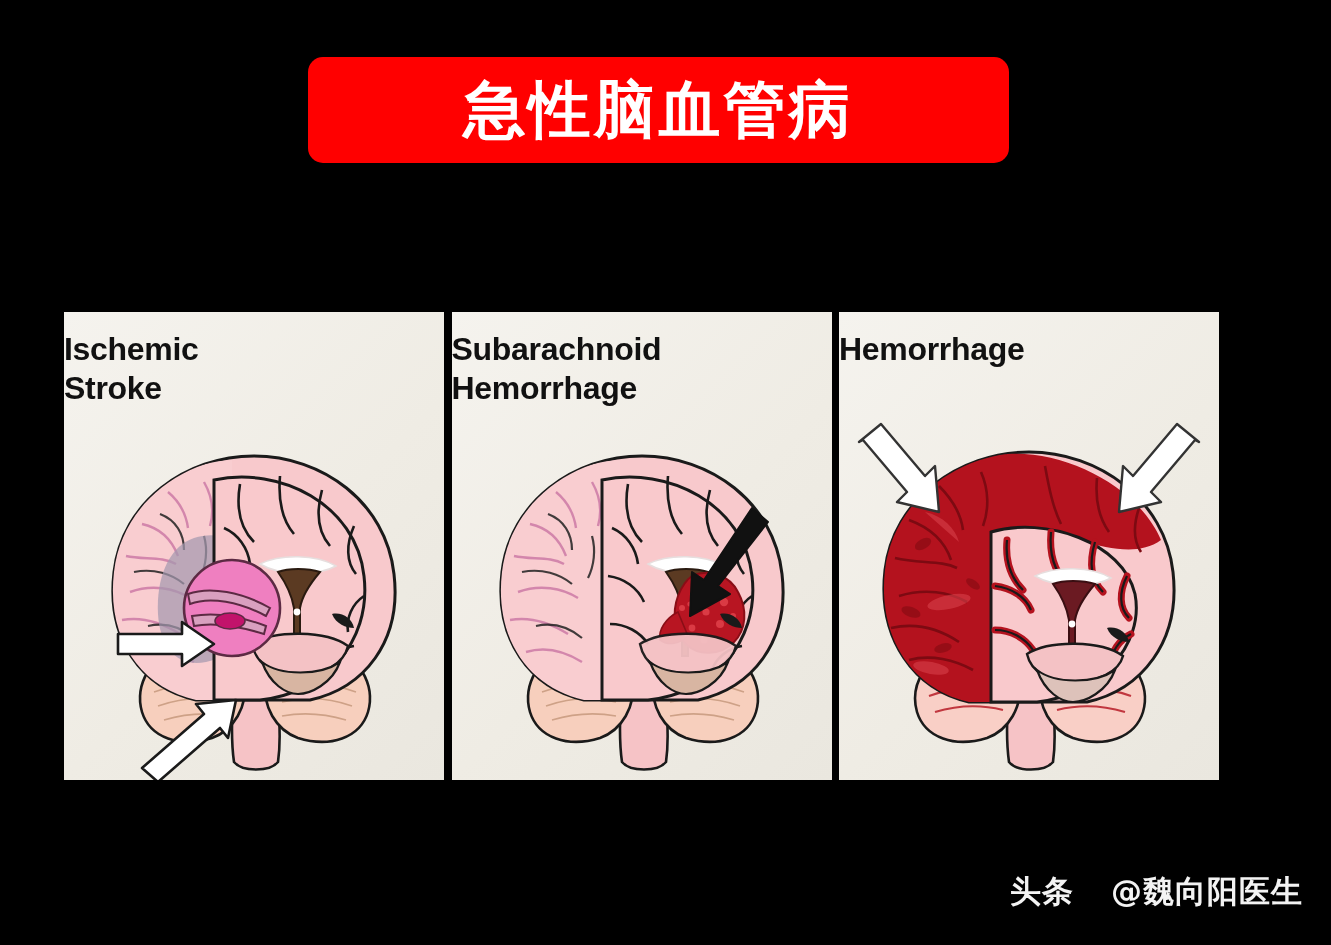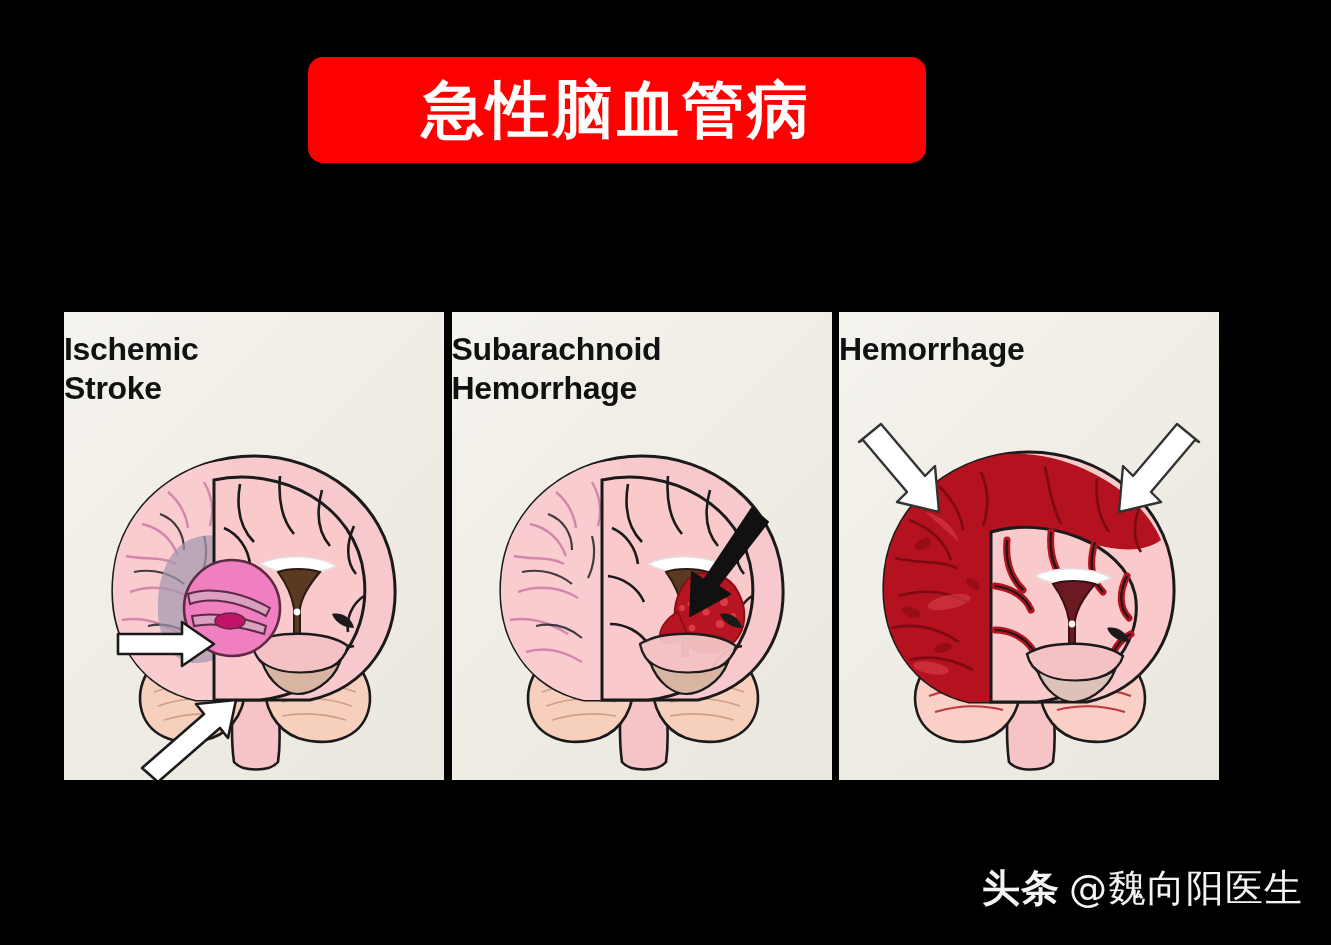--- a/index.html
+++ b/index.html
@@ -13,21 +13,21 @@
     position: relative;
     overflow: hidden;
     font-family: "Liberation Sans", sans-serif;
   }
 
   
   #title-banner {
     position: absolute;
     left: 308px;
     top: 57px;
-    width: 618px;
+    width: 701px;
     height: 106px;
     background: #FF0000;
     border-radius: 15px;
     display: flex;
     align-items: center;
     justify-content: center;
   }
   #title-text {
     color: #FFFFFF;
     font-family: "DejaVu Sans", "Liberation Sans", sans-serif;
@@ -77,29 +77,29 @@
   }
   .brain-wrap svg { display: block; width: 380px; height: 364px; }
 
   
   #watermark {
     position: absolute;
     right: 28px;
     bottom: 38px;
     color: #f3f3f3;
     font-family: "DejaVu Sans", "Liberation Sans", sans-serif;
-    font-size: 38px;
+    font-size: 31px;
     line-height: 1;
     white-space: nowrap;
     display: flex;
     align-items: flex-start;
     gap: 9px;
   }
   #watermark-brand { font-weight: bold; letter-spacing: 1px; }
-  #watermark-handle { font-weight: normal; letter-spacing: 1px; }
+  #watermark-handle { font-weight: bold; letter-spacing: 1px; margin-left: 28px; }
 </style>
 </head>
 <body>
 
 <div id="title-banner">
   <span id="title-text">急性脑血管病</span>
 </div>
 
 <div id="panels-row">
 

